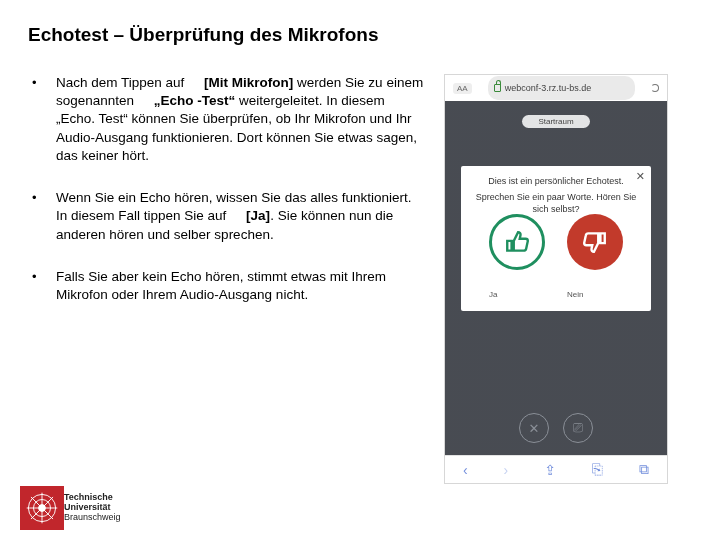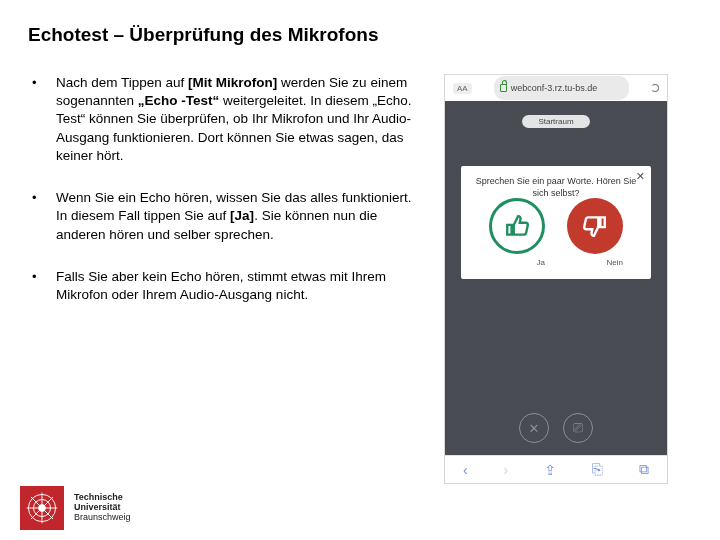--- a/index.html
+++ b/index.html
@@ -37,37 +37,37 @@
     padding-left: 28px;
     margin-bottom: 24px;
   }
   ul.bullets > li::before {
     content: "•";
     position: absolute;
     left: 4px;
     top: 0;
     font-size: 13px;
   }
-  .b { font-weight: bold; }
+  .b { font-weight: bold; margin-left: 16px; }
 
   
   .phone {
     flex: 0 0 224px;
     height: 410px;
     border: 1px solid #d7d7d7;
     background: #fff;
     display: flex;
     flex-direction: column;
   }
   .phone-addr {
     height: 26px;
     display: flex;
     align-items: center;
     padding: 0 8px;
-    gap: 22px;
+    gap: 16px;
     font-size: 9px;
     color: #333;
   }
   .addr-aa { background:#eee; border-radius:3px; padding:1px 4px; font-size:8px; color:#666; }
   .addr-bar {
     flex:1;
     background:#eaeaea;
     border-radius:10px;
     height:24px;
     display:flex;
@@ -107,21 +107,21 @@
     font-size:9px;
     color:#333;
   }
   .modal-close{
     position:absolute; top:4px; right:6px; font-size:11px; color:#555;
   }
   .modal-title{ margin-bottom:6px; }
   .modal-sub{ margin-bottom:2px; }
   .modal-sub2{ }
   .choice-row{ display:flex; justify-content:center; gap:22px; }
-  .choice{ display:flex; flex-direction:column; align-items:flex-end; font-size:8px; color:#555; gap:4px;}
+  .choice{ display:flex; flex-direction:column; align-items:flex-start; font-size:8px; color:#555; gap:20px;}
   .circle{
     width:56px;height:56px;border-radius:50%;
     display:flex;align-items:center;justify-content:center;
   }
   .circle.yes{ border:3px solid #1f8f5f; color:#1f8f5f;}
   .circle.no{ background:#c23a2b; color:#fff;}
   .thumb svg{ width:26px;height:26px; }
 
   .bottom-btns{
     position:absolute;
@@ -140,21 +140,21 @@
     height:28px;border-top:1px solid #e3e3e3;
     display:flex;justify-content:space-around;align-items:center;
     color:#5a7bd6;font-size:14px;
   }
   .phone-nav span{opacity:.85}
 
   
   .footer{
     position:absolute;
     left:0; right:0; bottom:10px;
-    display:flex; align-items:center; gap:10px;
+    display:flex; align-items:center; 
     padding-left:20px;
   }
   .logo{
     width:44px;height:44px;background:#c1262c;display:flex;align-items:center;justify-content:center;
   }
   .logo svg{width:34px;height:34px;}
   .logo-txt{font-size:9px;line-height:1.1;color:#222;}
   .logo-txt .lt1{font-weight:bold;}
   .foot-line{
     flex:1;margin-left:6px;
@@ -194,20 +194,21 @@
           <span data-name="url-text">webconf-3.rz.tu-bs.de</span>
         </div>
         <span class="addr-reload" data-name="reload-icon"></span>
       </div>
 
       <div class="phone-body" data-name="app-body">
         <div class="room-chip" data-name="room-chip">Startraum</div>
 
         <div class="modal" data-name="echo-test-modal">
           <div class="modal-close" data-name="close-icon">✕</div>
+          <div class="modal-title" data-name="modal-title">Dies ist ein persönlicher Echotest.</div>
           <div class="modal-sub" data-name="modal-text">Sprechen Sie ein paar Worte. Hören Sie</div>
           <div class="modal-sub2" data-name="modal-text">sich selbst?</div>
           <div class="choice-row" data-name="choice-row">
             <div class="choice" data-name="yes-choice">
               <div class="circle yes thumb" data-name="thumbs-up-icon">
                 <svg viewBox="0 0 24 24" fill="none" stroke="currentColor" stroke-width="2.2">
                     <path d="M7 11v9H3v-9h4zm2 9V11l4-8c1.5 0 2.5 1.2 2.2 2.7L14.5 9H20c1.1 0 2 .9 2 2l-1.5 7c-.2 1.1-1.2 2-2.3 2H9z"></path>
                   </svg>
               </div>
               <span data-name="yes-label">Ja</span>

